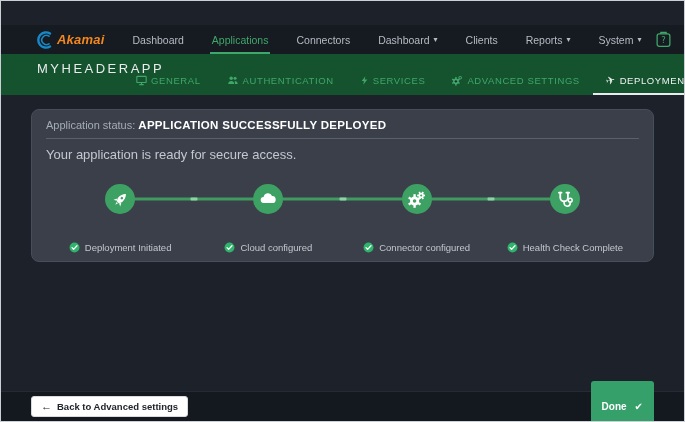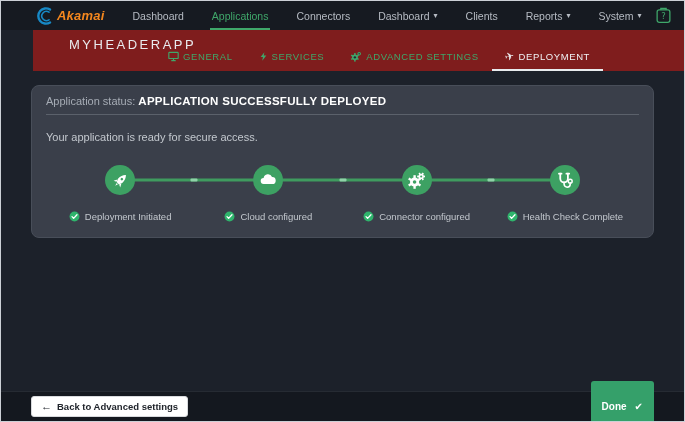--- a/index.html
+++ b/index.html
@@ -4,39 +4,39 @@
 <style>
   * { margin:0; padding:0; box-sizing:border-box; }
   body { background:#e8e8e8; font-family:"Liberation Sans","DejaVu Sans",sans-serif; }
   .screen{
     position:relative; width:685px; height:422px; margin:0 auto;
     background:#1c212a; border:1px solid #ccd0d6; overflow:hidden;
   }
   
   .topbar{
     height:29px; background:#161a21; display:flex; align-items:center;
-    padding-left:36px; position:relative;
+    padding-left:36px; position:relative;margin-top:24px;
   }
   .brand{ display:flex; align-items:center; gap:2px; margin-right:14px; }
   .brand-mark{ width:18px; height:18px; }
   .brand-name{ color:#f4871e; font-size:13px; font-weight:bold; font-style:italic; letter-spacing:.2px; }
   .nav{ display:flex; align-items:stretch; height:29px; }
   .navlink{
     display:flex; align-items:center; padding:0 14px; font-size:10.5px;
     color:#b6bbc3; position:relative; cursor:pointer; white-space:nowrap;
   }
   .navlink .caret{ font-size:8px; margin-left:4px; color:#b6bbc3; }
   .navlink.active{ color:#3fa76a; }
   .navlink.active::after{
     content:""; position:absolute; left:12px; right:12px; bottom:0;
     height:2px; background:#3fa76a;
   }
   .topbar-right{ margin-left:auto; display:flex; align-items:center; gap:11px; padding-right:13px; }
   
-  .headerband{ height:41px; background:#7f1d1d; position:relative;margin-left:32px; }
+  .headerband{ height:41px; background:#14532d; position:relative; }
   .page-title{
     position:absolute; top:7px; left:36px; color:#e9ebee; font-size:13px;
     letter-spacing:2.5px; font-weight:400;
   }
   .tabs{ position:absolute; bottom:0; left:122px; display:flex; }
   .tab{
     display:flex; align-items:center; gap:4px; padding:0 13px 6px 13px;
     font-size:9.5px; letter-spacing:.6px; color:#3fa76a; cursor:pointer;
     border-bottom:2px solid transparent; white-space:nowrap;
   }
@@ -45,37 +45,37 @@
   .plane-glyph{ font-size:11px; transform:rotate(-15deg); display:inline-block; }
   
   .content{ padding:14px 30px 0 30px; }
   .panel{
     background:#3a3f4a; border:1px solid #484e59; border-radius:8px;
     height:153px; padding:0 14px;
   }
   .panel-header{ padding-top:9px; font-size:11px; color:#a6acb5; }
   .panel-header b{ color:#ffffff; font-size:11.5px; font-weight:700; letter-spacing:.3px; margin-left:3px; }
   .panel-divider{ border-bottom:1px solid #5b616b; margin-top:7px; }
-  .panel-subtitle{ margin-top:16px; font-size:11px; color:#c3c8ce; }
+  .panel-subtitle{ margin-top:8px; font-size:13px; color:#c3c8ce; }
   .timeline{ position:relative; margin-top:22px; height:30px; }
   .timeline-line{
     position:absolute; left:12.5%; right:12.5%; top:50%; height:3px;
     transform:translateY(-50%); background:#3f9b5f; border-radius:2px;
   }
   .timeline-tick{
     position:absolute; top:50%; width:7px; height:3px; transform:translate(-50%,-50%);
     background:#8fd2a8; border-radius:1px;
   }
   .steps-row{ position:relative; display:flex; height:30px; }
   .step-cell{ flex:1; display:flex; justify-content:center; }
   .step-circle{
     width:30px; height:30px; border-radius:50%; background:#3da163;
     display:flex; align-items:center; justify-content:center; z-index:1;
   }
-  .labels-row{ display:flex; margin-top:16px; }
+  .labels-row{ display:flex; margin-top:28px; }
   .label-cell{
     flex:1; display:flex; justify-content:center; align-items:center; gap:5px;
     font-size:9.5px; color:#c3c8ce;
   }
   
   .footer{
     position:absolute; left:0; right:0; bottom:0; height:30px;
     background:#14181f; border-top:1px solid #262b33;
     display:flex; align-items:center; justify-content:space-between;
     padding:0 30px;
@@ -147,20 +147,29 @@
 
   <div class="headerband">
     <div class="page-title">MYHEADERAPP</div>
     <div class="tabs">
       <span class="tab">
         <svg width="11" height="11" viewBox="0 0 16 16">
           <rect x="1.2" y="2" width="13.6" height="9" rx="1" fill="none" stroke="#3fa76a" stroke-width="1.6"></rect>
           <path d="M8 11v2.4 M4.8 14h6.4" stroke="#3fa76a" stroke-width="1.6"></path>
         </svg>
         <span>GENERAL</span>
+      </span>
+      <span class="tab">
+        <svg width="12" height="11" viewBox="0 0 16 16">
+          <circle cx="5.4" cy="4.8" r="2.5" fill="#3fa76a"></circle>
+          <circle cx="11" cy="4.8" r="2.2" fill="#3fa76a"></circle>
+          <path d="M1 13.2c0-3 2-4.4 4.4-4.4s4.4 1.4 4.4 4.4z" fill="#3fa76a"></path>
+          <path d="M10.6 8.8c2.3 0 4.2 1.3 4.2 4.4h-4z" fill="#3fa76a"></path>
+        </svg>
+        <span>AUTHENTICATION</span>
       </span>
       <span class="tab">
         <svg width="9" height="11" viewBox="0 0 16 16">
           <polygon points="9.5,0.5 3,9 7,9 5.8,15.5 13,6.2 8.4,6.2" fill="#3fa76a"></polygon>
         </svg>
         <span>SERVICES</span>
       </span>
       <span class="tab">
         <svg width="12" height="11" viewBox="0 0 16 16">
           <g fill="#3fa76a">

